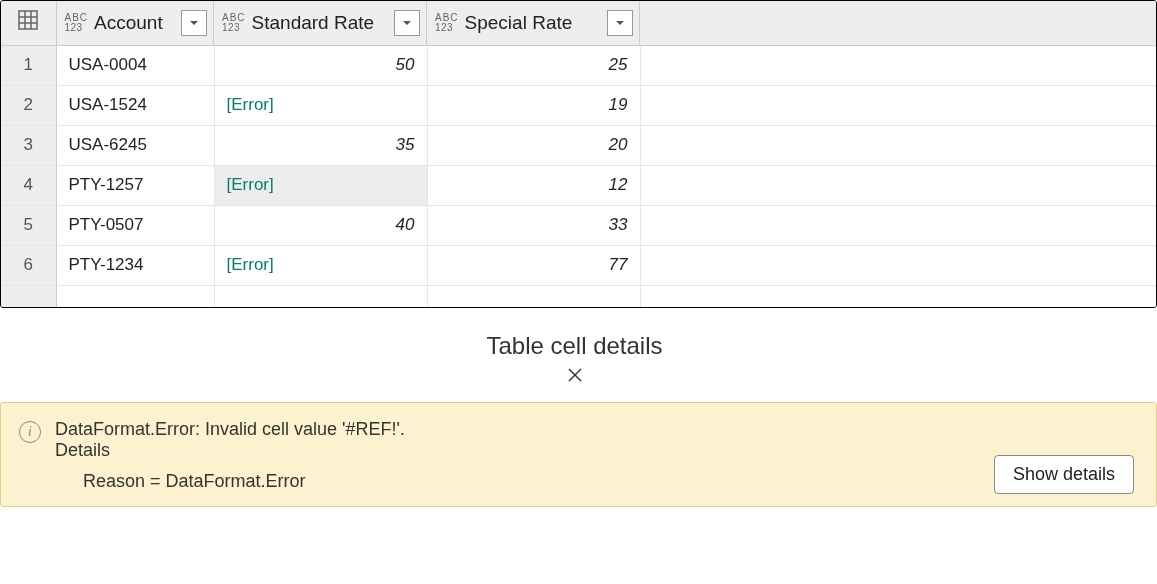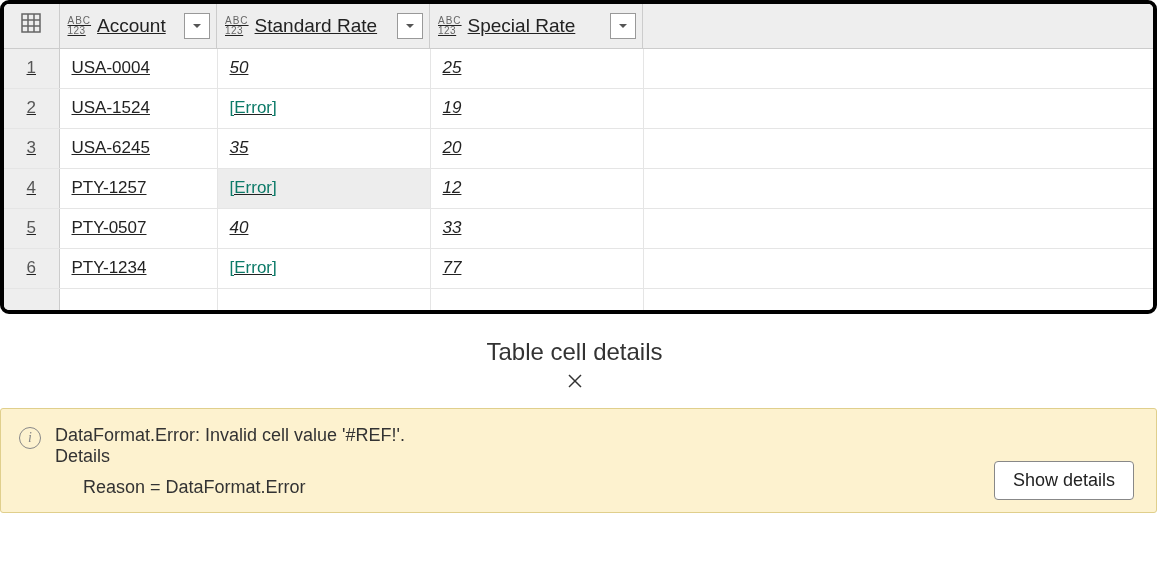--- a/index.html
+++ b/index.html
@@ -6,24 +6,23 @@
   body {
     margin: 0;
     padding: 0;
     font-family: "Segoe UI", Tahoma, sans-serif;
     font-size: 17px;
     color: #222;
     background: #fff;
     width: 1157px;
   }
   .table-wrap {
-    border: 4px solid #000000;
-    border-radius: 9px;
+    border: 1px solid #000000;
+    border-radius: 3px;
     overflow: hidden;
-    text-decoration: underline;
   }
   table {
     border-collapse: collapse;
     width: 100%;
     table-layout: fixed;
   }
   thead th {
     background: #eeeeee;
     text-align: left;
     font-weight: 400;
@@ -55,21 +54,21 @@
   tbody td {
     border-bottom: 1px solid #e5e5e5;
     padding: 8px 12px;
     height: 40px;
     background: #fff;
   }
   tbody td.cell {
     border-right: 1px solid #e5e5e5;
   }
   tbody tr:last-child td { border-bottom: none; }
-  .num { text-align: left; font-style: italic; }
+  .num { text-align: right; font-style: italic; }
   .err { color: #0c7a68; }
   .selected { background: #ededed !important; }
   .last-col { border-right: none !important; }
   .filler-row td { height: 22px; padding:0; }
 
   .type-pill {
     display: inline-flex;
     flex-direction: column;
     justify-content: center;
     line-height: 1;

